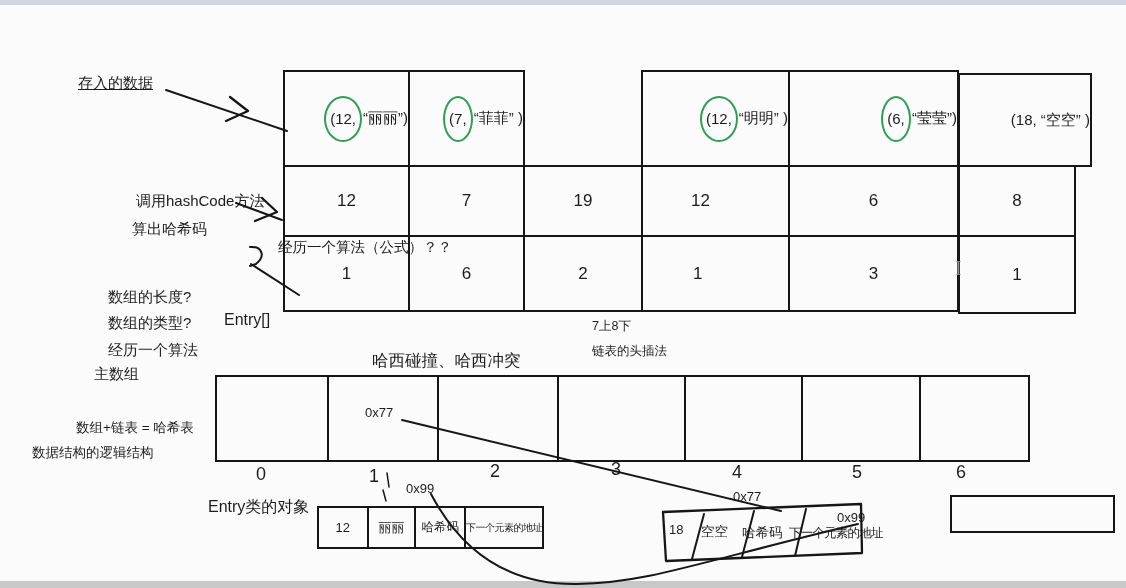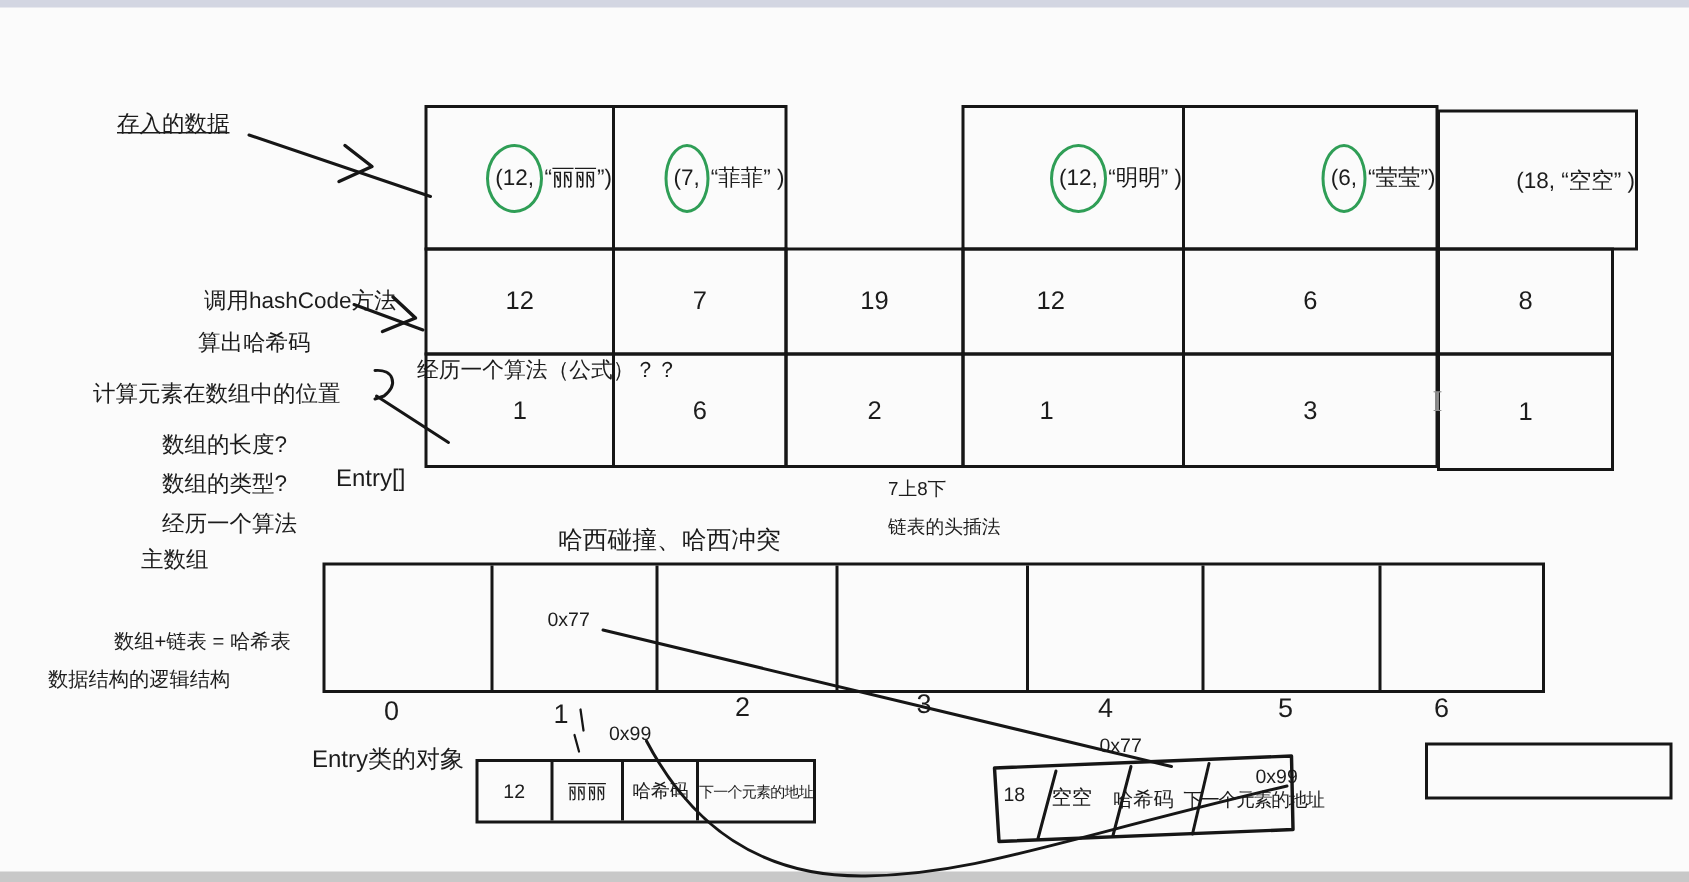--- a/index.html
+++ b/index.html
@@ -39,21 +39,20 @@
 <body>
 
 <div class="canvas">
 
   <div class="top-bar"></div>
 
 
   <span class="lbl" style="left:78px;top:75px;text-decoration:underline;">存入的数据</span>
   <span class="lbl" style="left:104px;top:193px;margin-left:32px;">调用hashCode方法</span>
   <span class="lbl" style="left:104px;top:221px;margin-left:28px;">算出哈希码</span>
-  <span class="lbl" style="left:62px;top:255px;">计算元素在数组中的位置</span>
   <span class="lbl" style="left:108px;top:289px;">数组的长度?</span>
   <span class="lbl" style="left:108px;top:315px;">数组的类型?</span>
   <span class="lbl" style="left:224px;top:311px;font-size:16px;">Entry[]</span>
   <span class="lbl" style="left:108px;top:342px;">经历一个算法</span>
   <span class="lbl" style="left:94px;top:366px;">主数组</span>
   <span class="lbl" style="left:32px;top:421px;font-size:13.5px;margin-left:44px;">数组+链表 = 哈希表</span>
   <span class="lbl" style="left:32px;top:446px;font-size:13.5px;">数据结构的逻辑结构</span>
 
   <span class="lbl" style="left:278px;top:240px;font-size:14.5px;">经历一个算法（公式）？？</span>
   <span class="lbl" style="left:372px;top:351px;font-size:16.5px;">哈西碰撞、哈西冲突</span>

